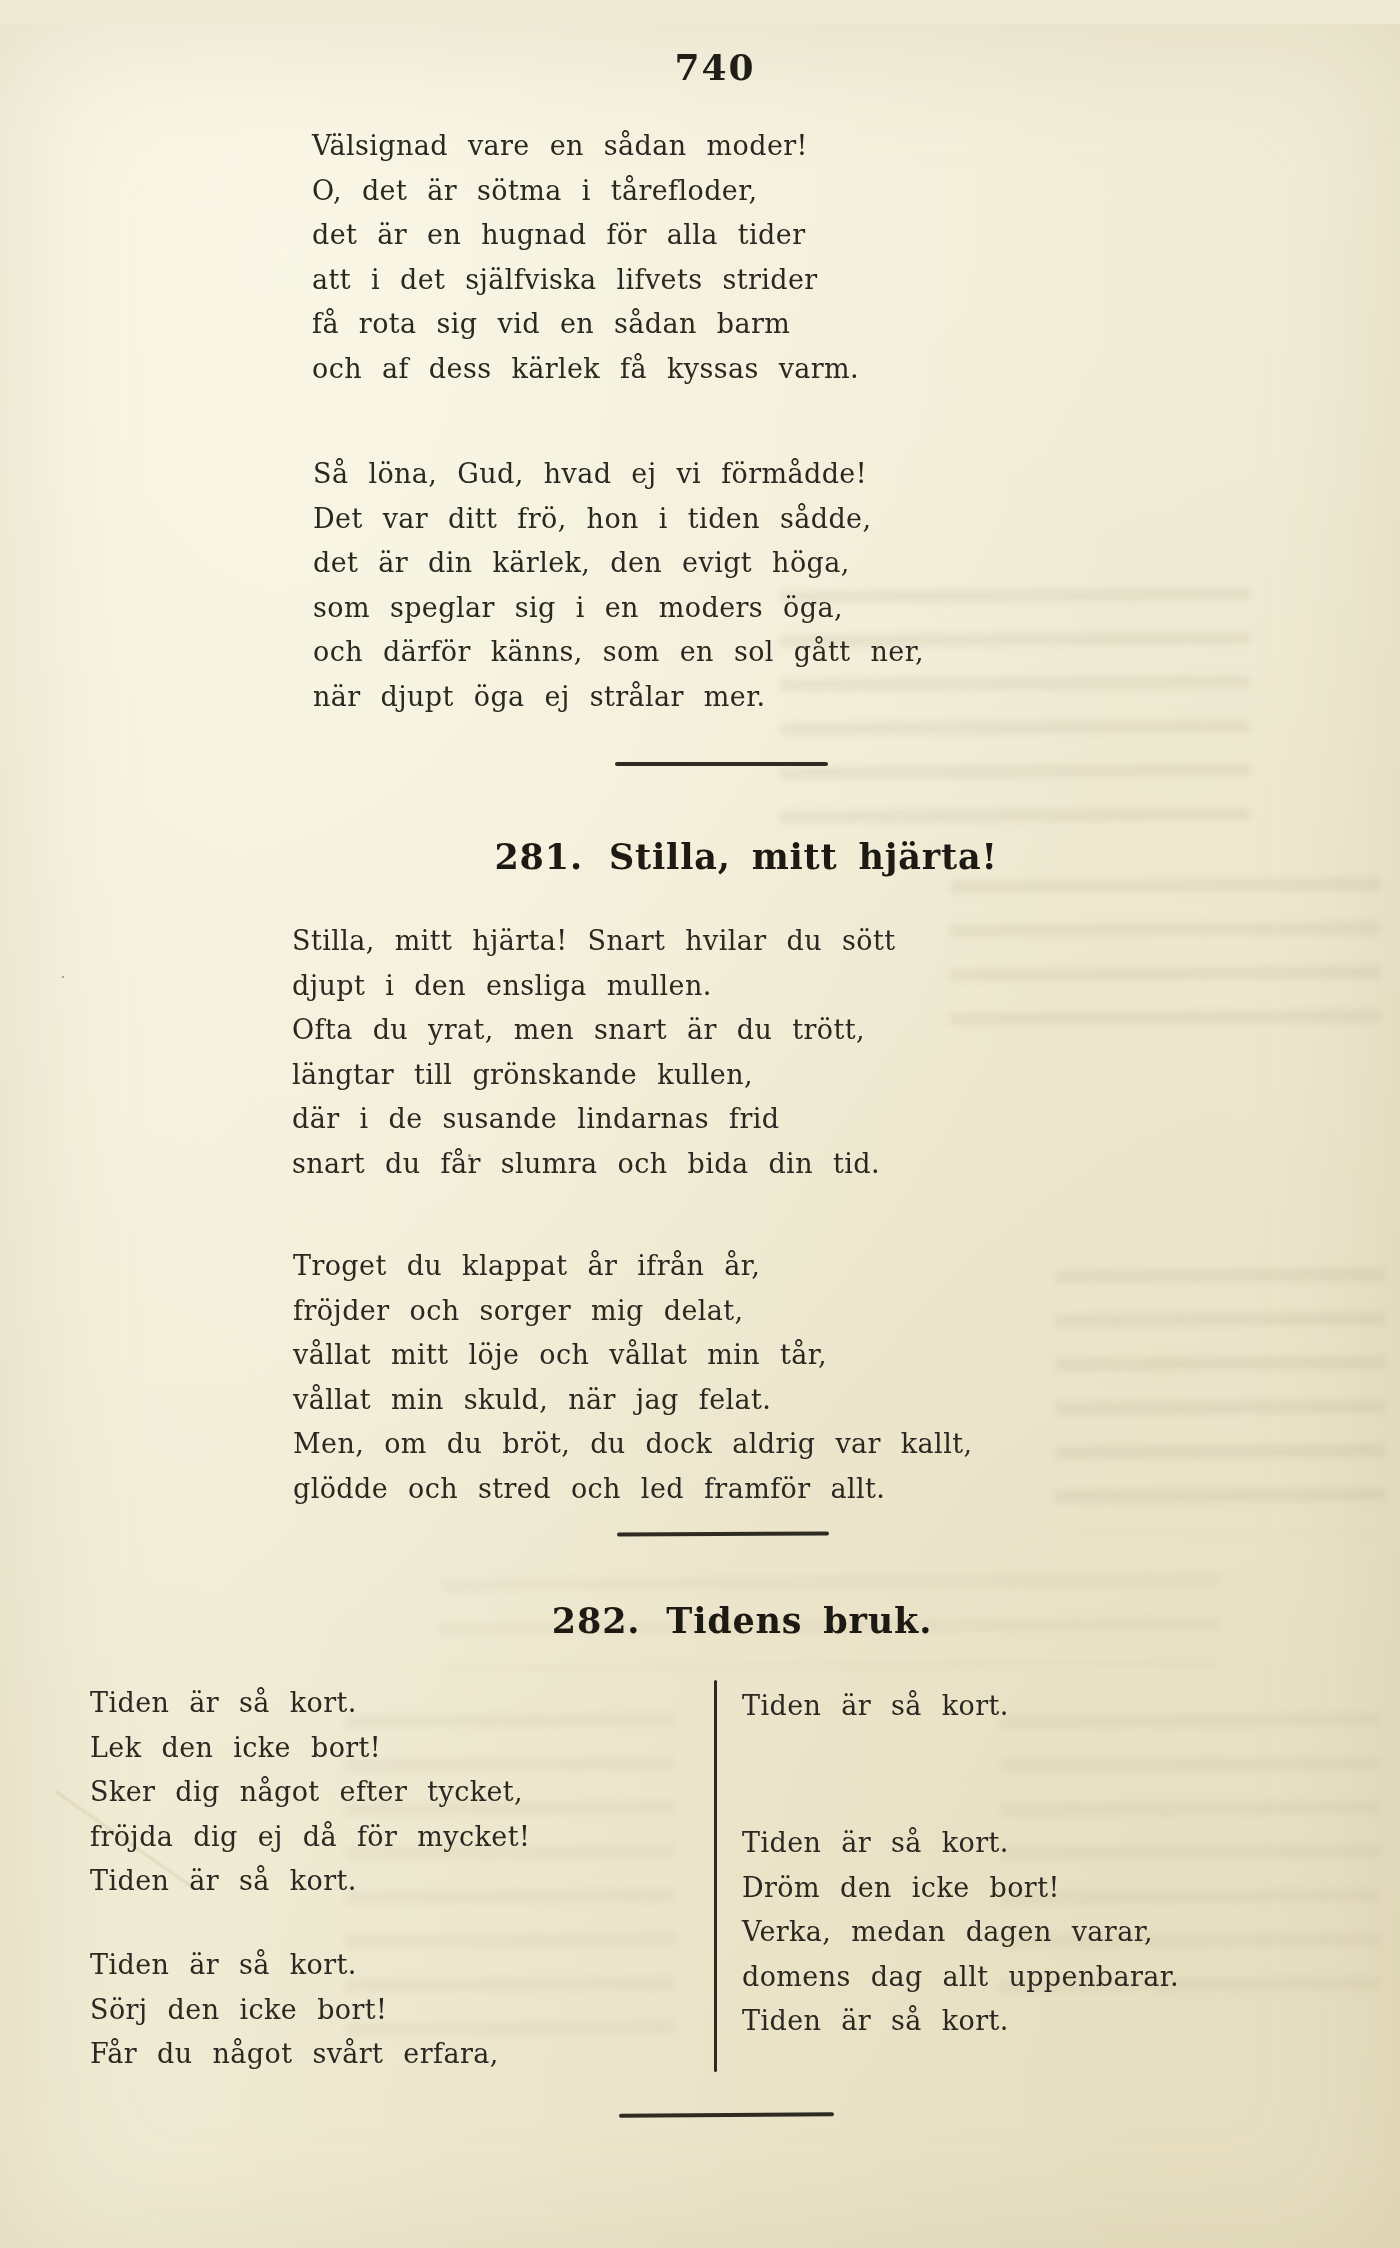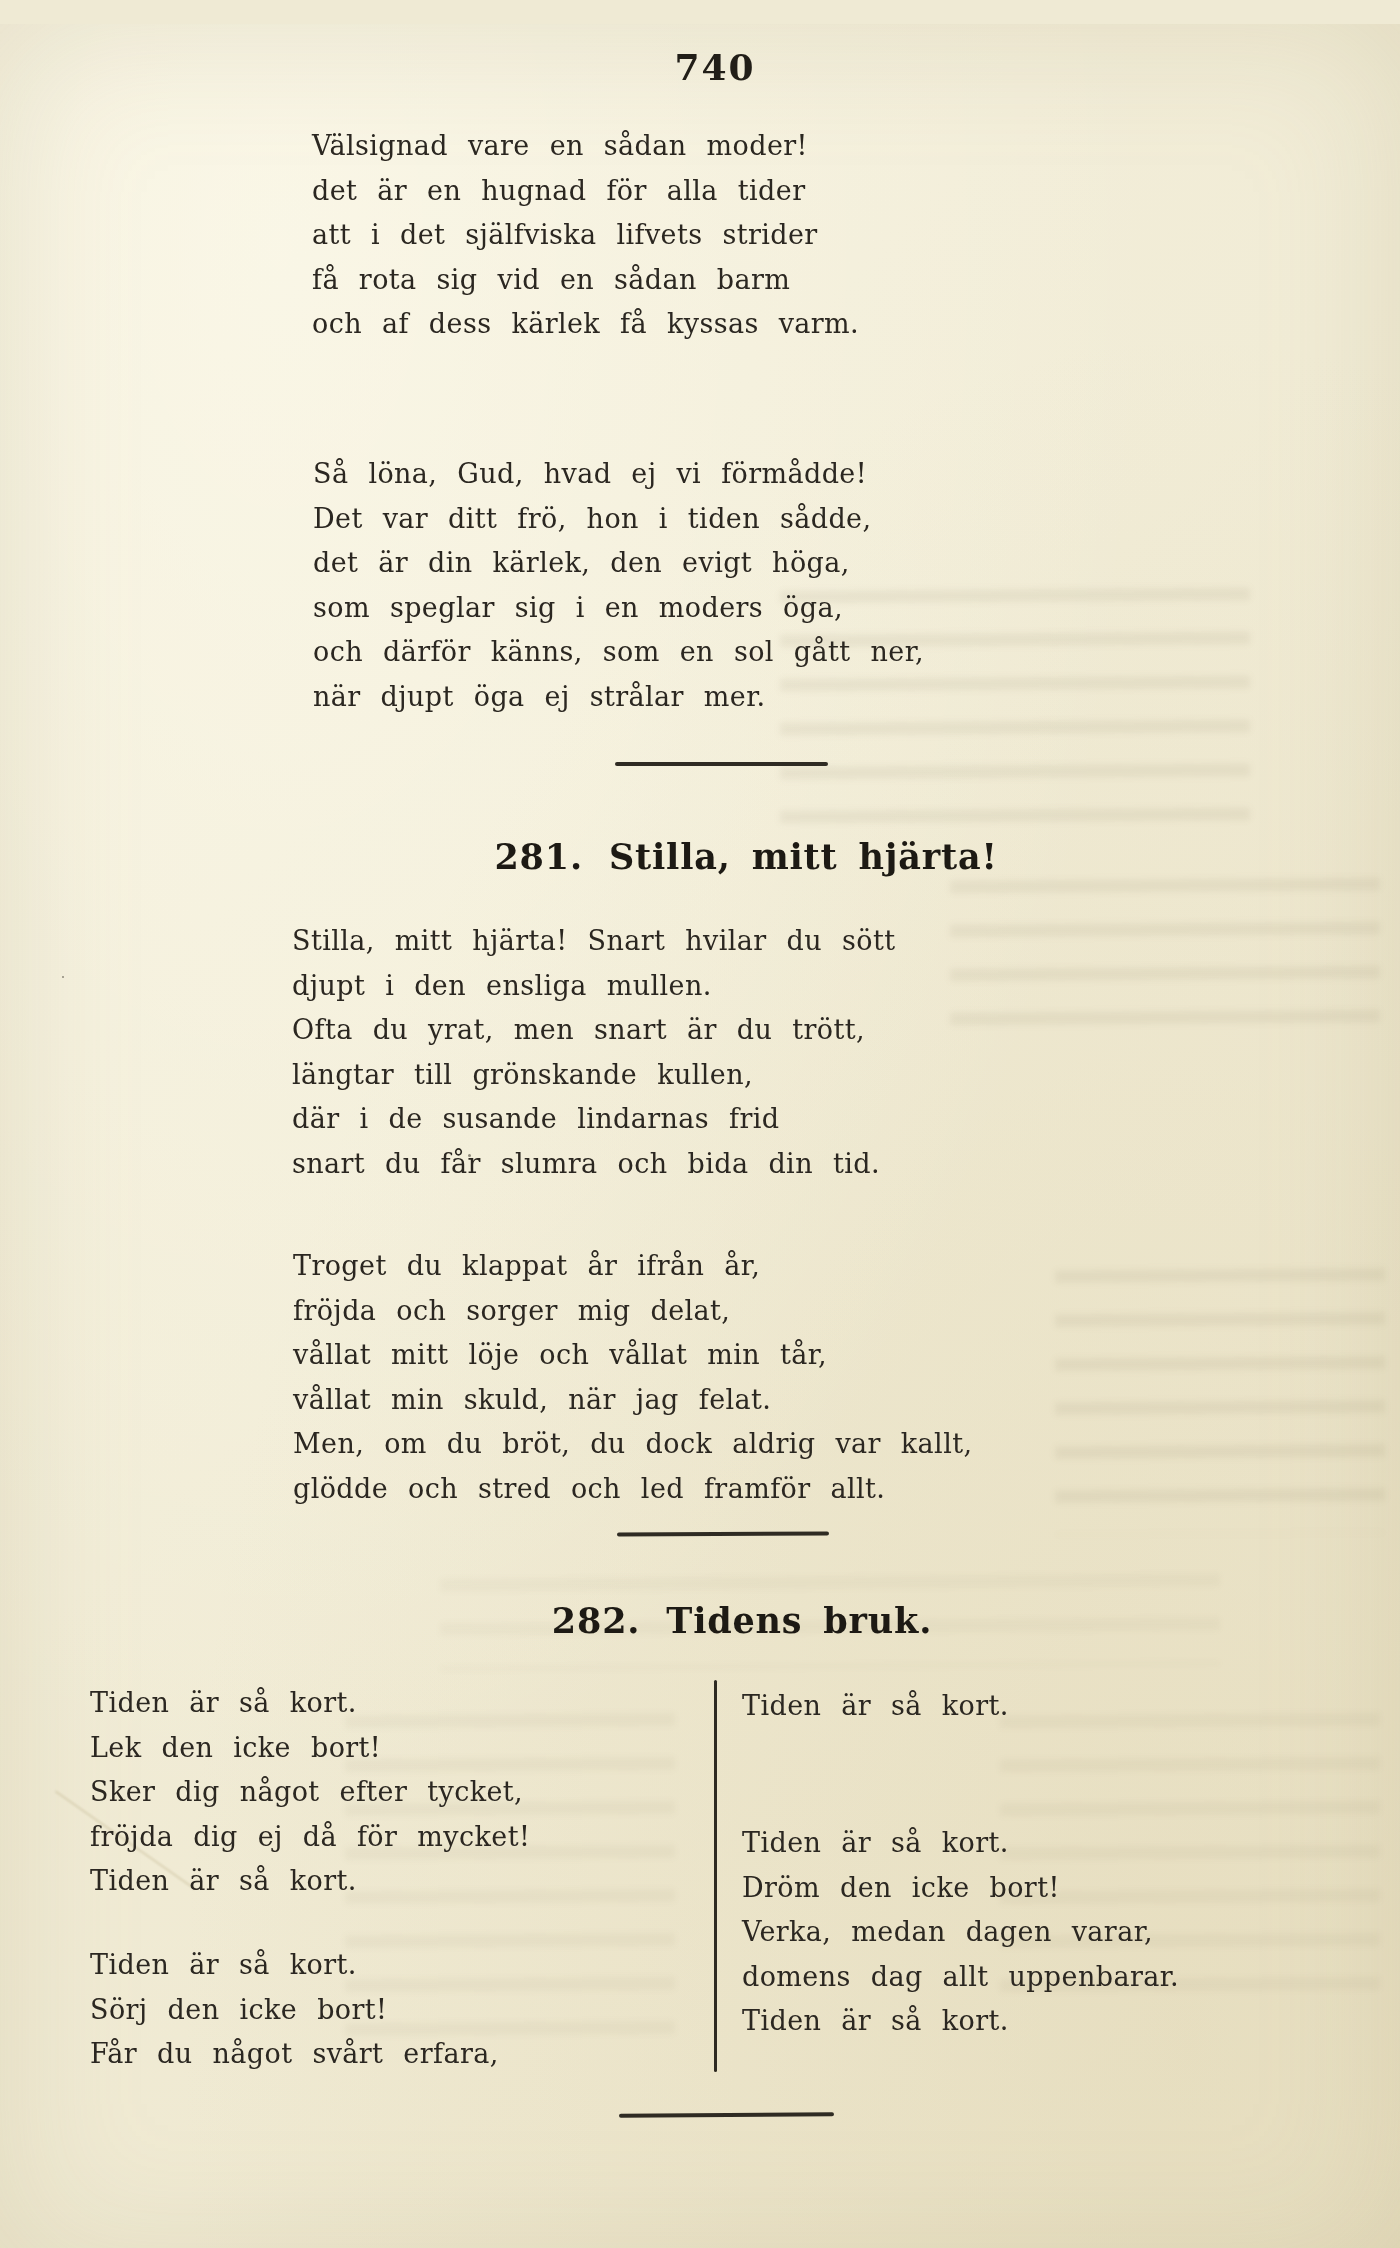--- a/index.html
+++ b/index.html
@@ -54,20 +54,21 @@
   <div class="ghost" style="left:1000px;top:1690px;width:380px;height:300px;opacity:.38;"></div>
   <div class="speck" style="left:333px;top:115px;width:3px;height:3px;"></div>
   <div class="speck" style="left:468px;top:1130px;width:3px;height:3px;"></div>
   <div class="speck" style="left:62px;top:952px;width:2px;height:2px;"></div>
   <div class="crease" style="left:40px;top:1815px;width:170px;transform:rotate(35deg);"></div>
 
   <div class="pageno">740</div>
 
   <div class="stanza" style="left:312px;top:100px;">
     <div>Välsignad vare en sådan moder!</div>
+    <div>O, det är sötma i tårefloder,</div>
     <div>det är en hugnad för alla tider</div>
     <div>att i det själfviska lifvets strider</div>
     <div>få rota sig vid en sådan barm</div>
     <div>och af dess kärlek få kyssas varm.</div>
   </div>
 
   <div class="stanza" style="left:313px;top:428px;">
     <div>Så löna, Gud, hvad ej vi förmådde!</div>
     <div>Det var ditt frö, hon i tiden sådde,</div>
     <div>det är din kärlek, den evigt höga,</div>
@@ -86,21 +87,21 @@
     <div>Stilla, mitt hjärta! Snart hvilar du sött</div>
     <div>djupt i den ensliga mullen.</div>
     <div>Ofta du yrat, men snart är du trött,</div>
     <div>längtar till grönskande kullen,</div>
     <div>där i de susande lindarnas frid</div>
     <div>snart du får slumra och bida din tid.</div>
   </div>
 
   <div class="stanza" style="left:293px;top:1220px;">
     <div>Troget du klappat år ifrån år,</div>
-    <div>fröjda och sorger mig delat,</div>
+    <div>fröjder och sorger mig delat,</div>
     <div>vållat mitt löje och vållat min tår,</div>
     <div>vållat min skuld, när jag felat.</div>
     <div>Men, om du bröt, du dock aldrig var kallt,</div>
     <div>glödde och stred och led framför allt.</div>
   </div>
 
   <div class="rule" style="left:617px;top:1508px;width:212px;transform:rotate(-.3deg);"></div>
 
   <div class="heading" style="top:1576px;left:42px;">
     <span class="num">282.</span><span>Tidens bruk.</span>

